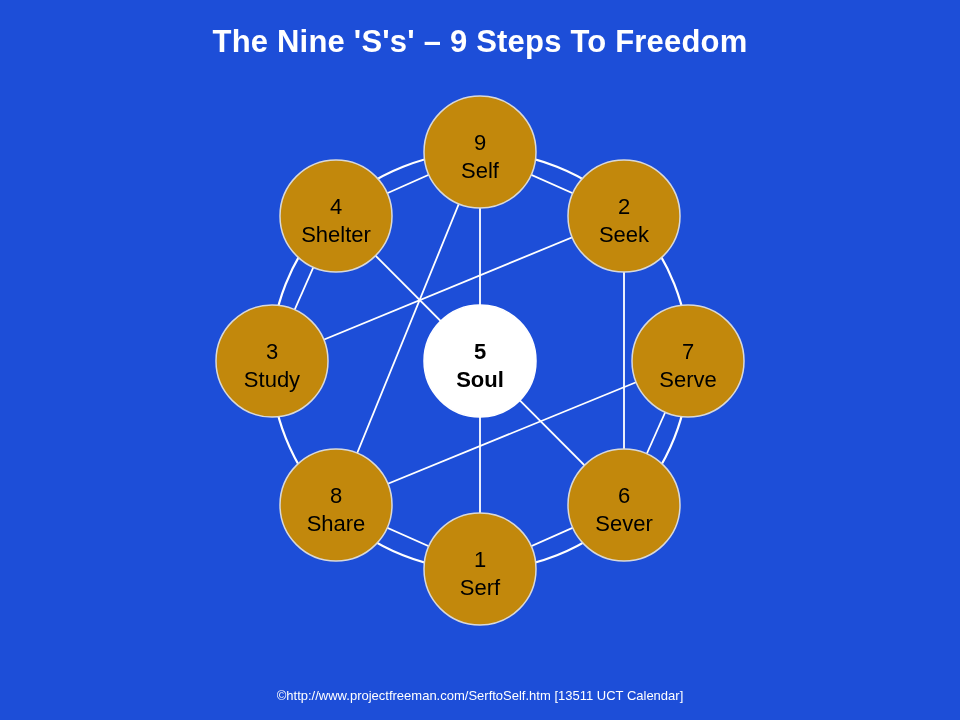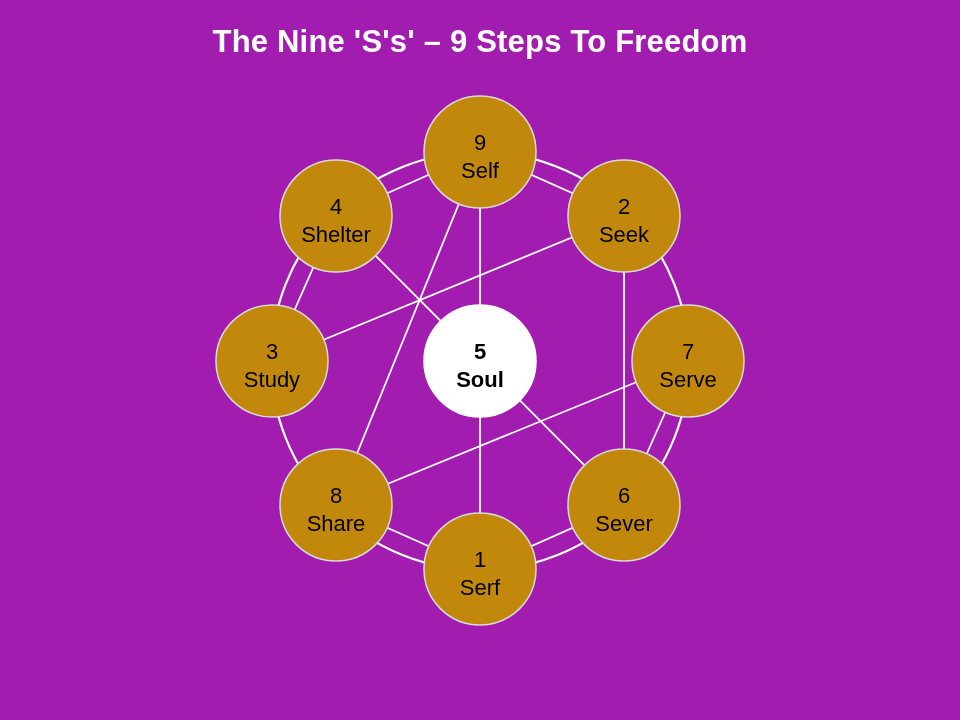--- a/index.html
+++ b/index.html
@@ -11,21 +11,21 @@
     width: 960px;
     height: 720px;
     overflow: hidden;
     font-family: "Liberation Sans", sans-serif;
     position: relative;
   }
   #stage {
     position: relative;
     width: 960px;
     height: 720px;
-    background: #a21caf;
+    background: #1d4ed8;
   }
   #title {
     position: absolute;
     top: 24px;
     left: 0;
     width: 960px;
     text-align: center;
     color: #ffffff;
     font-size: 31px;
     font-weight: bold;
@@ -119,14 +119,15 @@
           <text x="336" y="236" text-anchor="middle" dominant-baseline="middle" fill="#000000" font-size="22" font-family="&quot;Liberation Sans&quot;, sans-serif" font-weight="normal">Shelter</text>
         </g>
         <g>
           <circle cx="480" cy="361" r="56" fill="#FFFFFF" stroke="#FFFFFF" stroke-width="1.5"></circle>
           <text x="480" y="353" text-anchor="middle" dominant-baseline="middle" fill="#000000" font-size="22" font-family="&quot;Liberation Sans&quot;, sans-serif" font-weight="bold">5</text>
           <text x="480" y="381" text-anchor="middle" dominant-baseline="middle" fill="#000000" font-size="22" font-family="&quot;Liberation Sans&quot;, sans-serif" font-weight="bold">Soul</text>
         </g>
       </g>
   </svg>
 
+  <div id="footer">©http://www.projectfreeman.com/SerftoSelf.htm [13511 UCT Calendar]</div>
 
 </div>
 
 </body></html>

